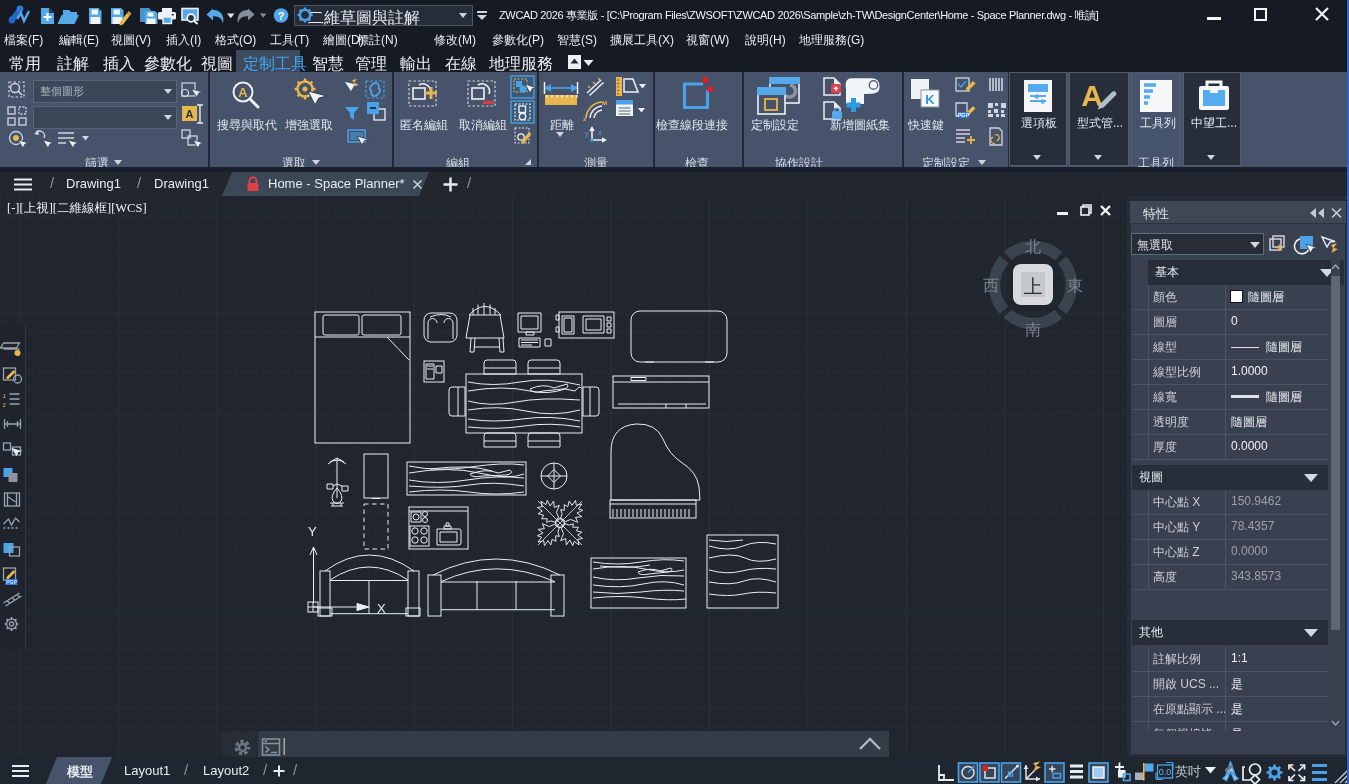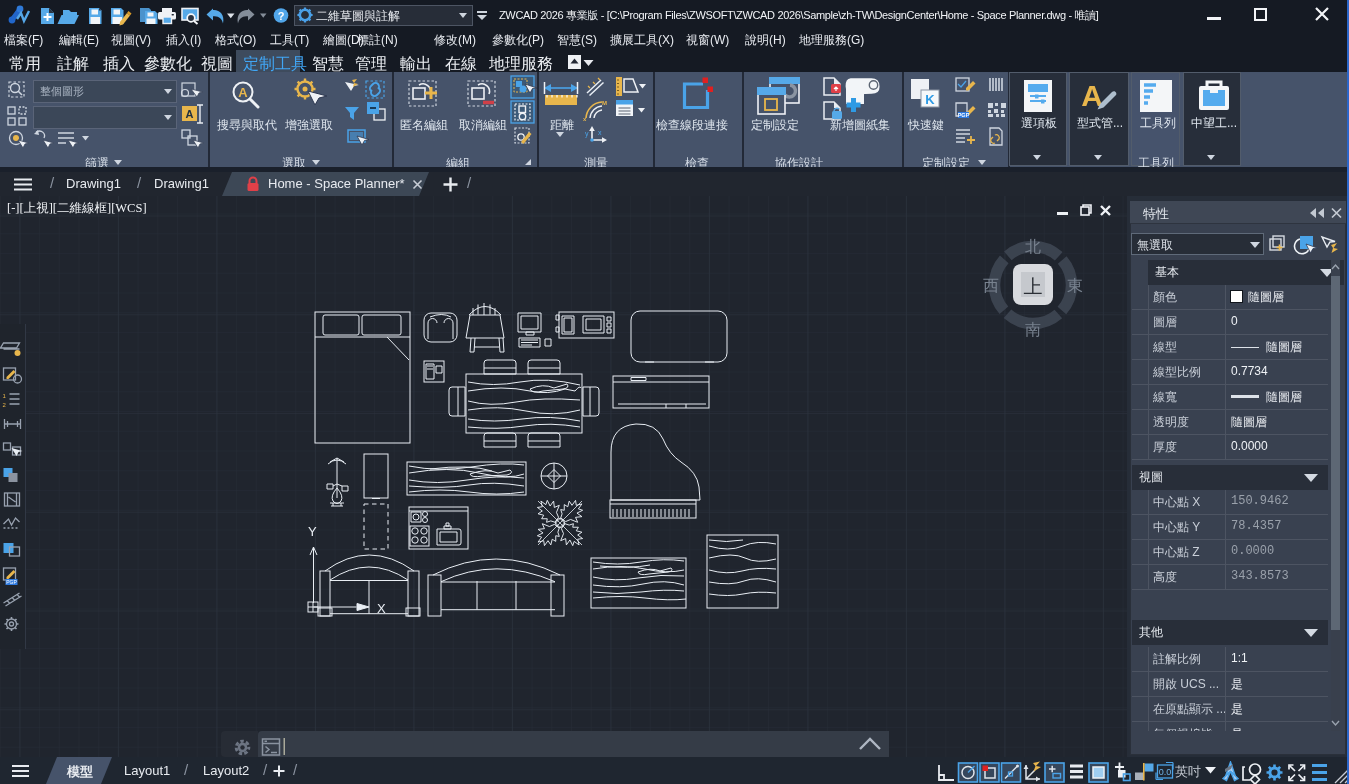--- a/index.html
+++ b/index.html
@@ -23,21 +23,21 @@
   #canvas { position:absolute; left:0; top:196px; width:1127px; height:561px; background:#1f242d; }
   
   #props { position:absolute; left:1127px; top:196px; width:222px; height:561px; background:#262d38; color:#ccd2da; font-size:12px; }
   
   #statusbar { position:absolute; left:0; top:757px; width:1349px; height:27px; background:#1f2630; color:#e8ebf0; font-size:13px; }
   .prow { position:relative; height:25px; border-bottom:1px solid #4d5462; }
   .prow .pl { position:absolute; left:21px; top:4px; color:#c9cfd8; white-space:nowrap; }
   .prow .pv { position:absolute; left:99px; top:4px; color:#eff2f6; white-space:nowrap; }
   .prow .dv { position:absolute; left:93px; top:0; width:1px; height:25px; background:#4d5462; }
   .prow .iv { position:absolute; left:16px; top:0; width:1px; height:25px; background:#4d5462; }
-  .gray { color:#9aa1ab !important;font-family:Liberation Mono, monospace; }
+  .gray { color:#9aa1ab !important; }
 </style>
 </head>
 <body>
 <div id="app">
   <div id="titlebar">
     <svg class="abs" style="left:0;top:0" width="500" height="28" viewBox="0 0 500 28">
 
       <path d="M12 20 L20 9" stroke="#2265c8" stroke-width="5" stroke-linecap="round"></path>
       <circle cx="12" cy="20" r="3.4" fill="#2166ca"></circle>
         <circle cx="20" cy="9" r="3.4" fill="#2f7ad8"></circle>
@@ -86,21 +86,21 @@
     </svg>
     <div class="abs" style="left:294px;top:5px;width:179px;height:21px;border:1px solid #4d5563;background:#272d38"></div>
     <svg class="abs" style="left:297px;top:7px" width="16" height="16" viewBox="0 0 16 16">
       <g transform="translate(8,8)" fill="#4aa0e8">
           <circle r="5.2" fill="none" stroke="#4aa0e8" stroke-width="2.6"></circle>
           <g stroke="#4aa0e8" stroke-width="2.2">
             <path d="M0 -7.6 V-5 M0 7.6 V5 M-7.6 0 H-5 M7.6 0 H5 M-5.4 -5.4 l1.8 1.8 M5.4 5.4 l-1.8 -1.8 M-5.4 5.4 l1.8 -1.8 M5.4 -5.4 l-1.8 1.8"></path>
           </g>
         </g>
     </svg>
-    <div class="abs" style="left:316px;top:8px;font-size:12px;color:#e9ecf1">二維草圖與註解</div>
+    <div class="abs" style="left:308px;top:8px;font-size:16px;color:#e9ecf1">二維草圖與註解</div>
     <div class="abs" style="left:459px;top:13px;width:0;height:0;border:4.5px solid transparent;border-top:5.5px solid #cfd5dd"></div>
     <div class="abs" style="left:477px;top:11px;width:10px;height:2px;background:#cfd5dd"></div>
     <div class="abs" style="left:477px;top:15px;width:0;height:0;border:5px solid transparent;border-top:5.5px solid #cfd5dd"></div>
     <div class="abs" style="left:499px;top:8px;font-size:11px;color:#f2f4f7;letter-spacing:-0.35px">ZWCAD 2026 專業版 - [C:\Program Files\ZWSOFT\ZWCAD 2026\Sample\zh-TW\DesignCenter\Home - Space Planner.dwg - 唯讀]</div>
     <div class="abs" style="left:1207px;top:17px;width:14px;height:2.5px;background:#f2f4f7"></div>
     <div class="abs" style="left:1254px;top:8px;width:13px;height:13px;border:2px solid #f2f4f7"></div>
     <svg class="abs" style="left:1314px;top:6px" width="16" height="16">
         <path d="M2 2 L14 14 M14 2 L2 14" stroke="#f2f4f7" stroke-width="2.2"></path>
       </svg>
   </div>
@@ -693,21 +693,21 @@
       <div class="prow">
           <div class="iv"></div>
           <div class="pl">線型</div>
           <div class="dv"></div>
           <div class="pv"><span style="display:inline-block;width:28px;height:1px;background:#dde2e9;vertical-align:3px;margin-right:7px"></span>隨圖層</div>
         </div>
       <div class="prow">
           <div class="iv"></div>
           <div class="pl">線型比例</div>
           <div class="dv"></div>
-          <div class="pv">0.7734</div>
+          <div class="pv">1.0000</div>
         </div>
       <div class="prow">
           <div class="iv"></div>
           <div class="pl">線寬</div>
           <div class="dv"></div>
           <div class="pv"><span style="display:inline-block;width:28px;height:3px;background:#dde2e9;vertical-align:3px;margin-right:7px"></span>隨圖層</div>
         </div>
       <div class="prow">
           <div class="iv"></div>
           <div class="pl">透明度</div>

